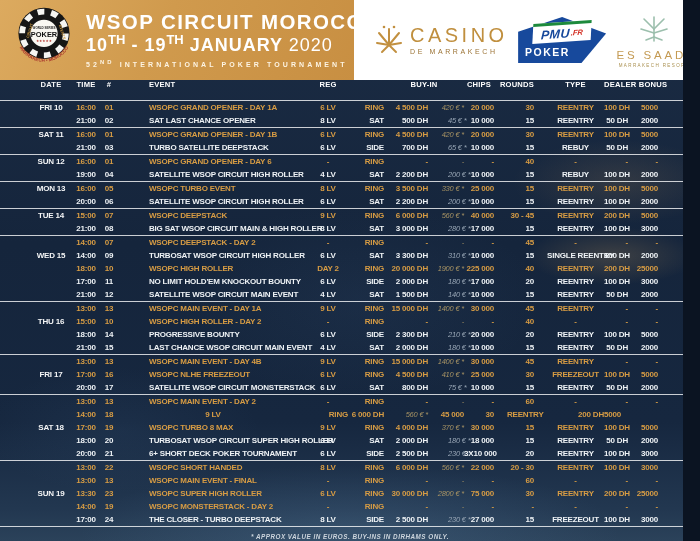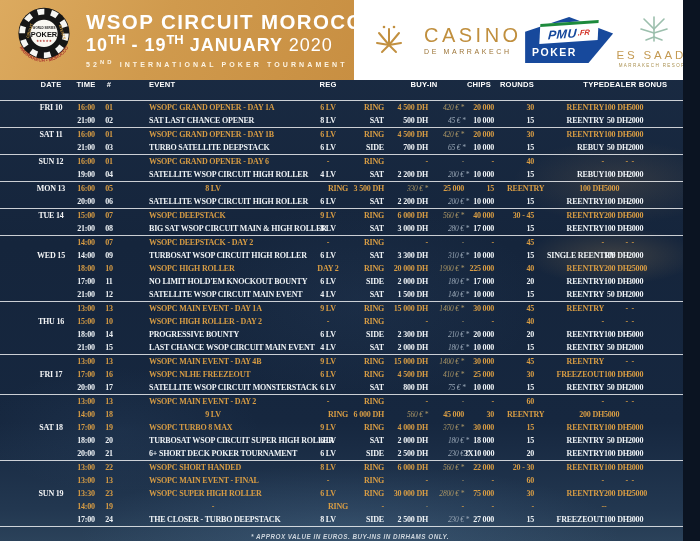--- a/index.html
+++ b/index.html
@@ -19,21 +19,21 @@
   .banner-right{flex:1;background:#ffffff;display:flex;align-items:center;
                 padding:0 6px 0 20px;box-sizing:border-box;justify-content:space-between;}
   .chip{width:66px;height:78px;flex:0 0 auto;}
   .titles{margin-left:9px;color:#fff;line-height:1.05;}
   .t1{font-size:20.5px;font-weight:bold;letter-spacing:1.4px;white-space:nowrap;}
   .t2{font-size:18px;font-weight:bold;letter-spacing:1px;margin-top:1px;white-space:nowrap;}
   .t2 sup{font-size:13px;letter-spacing:0;}
   .t2 .yr{font-weight:400;}
   .t3{font-size:7px;font-weight:bold;letter-spacing:3.1px;margin-top:4px;color:#fdf4e3;white-space:nowrap;}
   
-  .casino{display:flex;align-items:center;gap:20px;}
+  .casino{display:flex;align-items:center;gap:6px;}
   .casino-name{font-size:20px;letter-spacing:3.5px;color:#c08f3e;line-height:1;}
   .casino-sub{font-size:7px;letter-spacing:2.6px;color:#9c7436;margin-top:3px;}
   .pmu{position:relative;width:88px;height:46px;flex:0 0 auto;}
   .pmu-flag{position:absolute;inset:0;background:#17499c;
             clip-path:polygon(0 32%,50% 0,100% 36%,72% 100%,0 100%);}
   .pmu-white{position:absolute;left:15px;top:5px;width:58px;height:17px;background:#fff;
              transform:skewX(-7deg) rotate(-4deg);display:flex;align-items:center;justify-content:center;
              border-top:3px solid #1d8a3c;}
   .pmu-brand{color:#17499c;font-weight:bold;font-style:italic;font-size:12.5px;letter-spacing:.3px;}
   .pmu-tld{color:#d22b1f;font-weight:bold;font-style:italic;font-size:7.5px;margin-left:1px;}
@@ -43,32 +43,32 @@
   .essaadi-sub{font-size:4.5px;letter-spacing:1.4px;color:#a98f4e;margin-top:2px;}
   
   .table-area{position:absolute;top:80px;left:0;width:700px;bottom:0;}
   .grid{display:grid;grid-template-columns:72px 28px 18px 190px 40px 36px 44px 36px 30px 40px 70px 24px 72px;align-items:center;}
   .thead{height:21px;align-items:end;padding-bottom:12px;box-sizing:border-box;
          border-bottom:1px solid rgba(255,255,255,.78);color:#fff;font-size:7.6px;font-weight:bold;letter-spacing:.2px;}
   .thead .hc{white-space:nowrap;}
   .h-buyin{grid-column:7/9;text-align:center;}
   .h-dealer{grid-column:12/14;text-align:left;padding-right:44px;}
   .group{border-bottom:1px solid rgba(255,255,255,.78);}
-  .row{height:13px;font-size:8px;font-weight:bold;letter-spacing:-.2px;font-family:Liberation Serif, serif;}
+  .row{height:13px;font-size:8px;font-weight:bold;letter-spacing:-.2px;}
   .gold{color:#d79c44;}
   .white{color:#eef2f5;}
   .c1{padding-left:30px;text-align:center;color:#f4f5f6;white-space:nowrap;}
   .c2,.c3,.c5{text-align:center;white-space:nowrap;}
   .c4{padding-left:31px;text-align:left;white-space:nowrap;}
   .c6,.c7,.c9,.c10,.c12{text-align:right;white-space:nowrap;}
   .c8{text-align:right;white-space:nowrap;font-weight:400;font-style:italic;font-size:7.5px;}
   .gold .c8{color:#a79364;}
   .white .c8{color:#97a5b4;padding-left:20px;}
-  .c11{padding-left:13px;text-align:right;white-space:nowrap;}
-  .c13{text-align:right;padding-right:66px;white-space:nowrap;}
+  .c11{padding-left:13px;text-align:center;white-space:nowrap;}
+  .c13{text-align:right;padding-right:42px;white-space:nowrap;}
   .footnote{margin-top:6px;text-align:center;color:#cdd5dd;font-size:6.3px;font-style:italic;
             font-weight:bold;letter-spacing:.5px;}
 </style>
 </head>
 <body>
 
 <div class="page">
 
   <div class="banner">
     <div class="banner-left">
@@ -253,20 +253,21 @@
             <span class="c11">REBUY</span>
             <span class="c12">100 DH</span>
             <span class="c13">2000</span>
           </div>
         </div>
         <div class="group">
           <div class="grid row gold">
             <span class="c1">MON 13</span>
             <span class="c2">16:00</span>
             <span class="c3">05</span>
+            <span class="c4">WSOPC TURBO EVENT</span>
             <span class="c5">8 LV</span>
             <span class="c6">RING</span>
             <span class="c7">3 500 DH</span>
             <span class="c8">330 € *</span>
             <span class="c9">25 000</span>
             <span class="c10">15</span>
             <span class="c11">REENTRY</span>
             <span class="c12">100 DH</span>
             <span class="c13">5000</span>
           </div>
@@ -623,20 +624,21 @@
             <span class="c9">75 000</span>
             <span class="c10">30</span>
             <span class="c11">REENTRY</span>
             <span class="c12">200 DH</span>
             <span class="c13">25000</span>
           </div>
           <div class="grid row gold">
             <span class="c1"></span>
             <span class="c2">14:00</span>
             <span class="c3">19</span>
+            <span class="c4">WSOPC MONSTERSTACK - DAY 2</span>
             <span class="c5">-</span>
             <span class="c6">RING</span>
             <span class="c7">-</span>
             <span class="c8">-</span>
             <span class="c9">-</span>
             <span class="c10">-</span>
             <span class="c11">-</span>
             <span class="c12">-</span>
             <span class="c13">-</span>
           </div>

